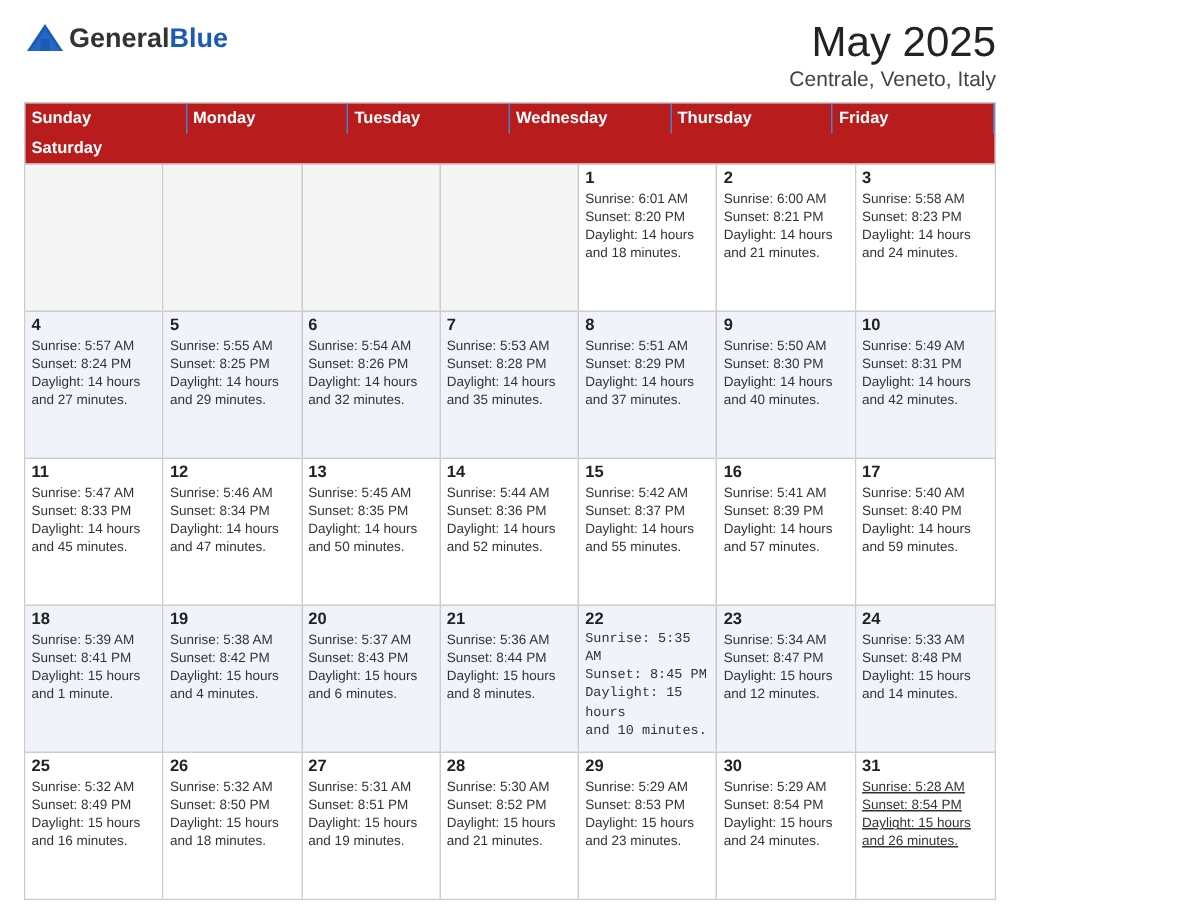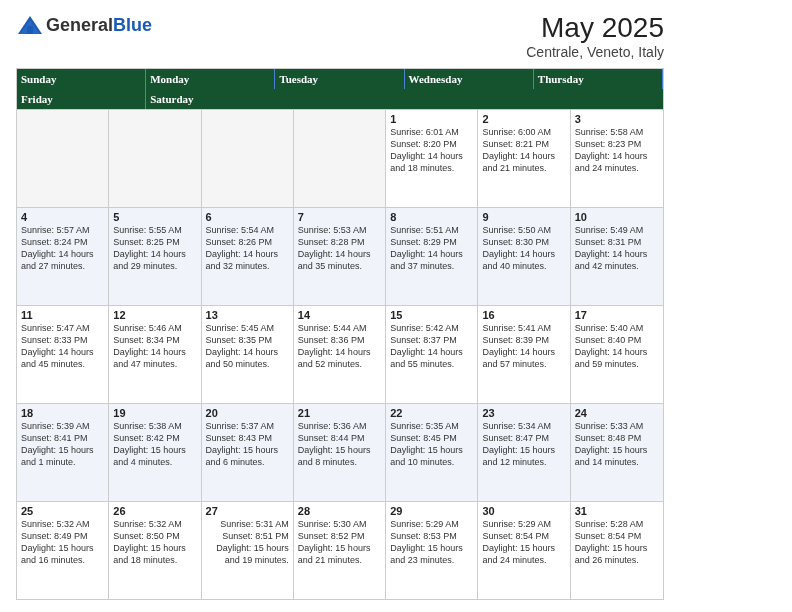--- a/index.html
+++ b/index.html
@@ -52,23 +52,22 @@
       color: #444;
     }
     .calendar {
       flex: 1;
       display: flex;
       flex-direction: column;
       border: 1px solid #ccc;
     }
     .cal-header {
       display: grid;
-      grid-template-columns: repeat(5, 1fr);
-      background: #14532d;
-      font-family: Liberation Serif, serif;
+      grid-template-columns: repeat(6, 1fr);
+      background: #b91c1c;
     }
     .cal-header-cell {
       color: #fff;
       font-size: 11px;
       font-weight: bold;
       padding: 4px 4px;
       text-align: left;
       border-right: 1px solid #4a7fd4;
     }
     .cal-header-cell:last-child { border-right: none; }
@@ -309,21 +308,21 @@
           </div>
           <div class="cal-cell alt-bg">
             <span class="day-num">21</span>
             <div class="cell-text" style="white-space: pre-line;">Sunrise: 5:36 AM
 Sunset: 8:44 PM
 Daylight: 15 hours
 and 8 minutes.</div>
           </div>
           <div class="cal-cell alt-bg">
             <span class="day-num">22</span>
-            <div class="cell-text" style="white-space: pre-line;">Sunrise: 5:35 AM
+            <div class="cell-text" style="white-space: pre-line; font-family: Liberation Mono, monospace;">Sunrise: 5:35 AM
 Sunset: 8:45 PM
 Daylight: 15 hours
 and 10 minutes.</div>
           </div>
           <div class="cal-cell alt-bg">
             <span class="day-num">23</span>
             <div class="cell-text" style="white-space: pre-line;">Sunrise: 5:34 AM
 Sunset: 8:47 PM
 Daylight: 15 hours
 and 12 minutes.</div>
@@ -346,21 +345,21 @@
           </div>
           <div class="cal-cell">
             <span class="day-num">26</span>
             <div class="cell-text" style="white-space: pre-line;">Sunrise: 5:32 AM
 Sunset: 8:50 PM
 Daylight: 15 hours
 and 18 minutes.</div>
           </div>
           <div class="cal-cell">
             <span class="day-num">27</span>
-            <div class="cell-text" style="white-space: pre-line; text-align: right;">Sunrise: 5:31 AM
+            <div class="cell-text" style="white-space: pre-line;">Sunrise: 5:31 AM
 Sunset: 8:51 PM
 Daylight: 15 hours
 and 19 minutes.</div>
           </div>
           <div class="cal-cell">
             <span class="day-num">28</span>
             <div class="cell-text" style="white-space: pre-line;">Sunrise: 5:30 AM
 Sunset: 8:52 PM
 Daylight: 15 hours
 and 21 minutes.</div>
@@ -374,21 +373,21 @@
           </div>
           <div class="cal-cell">
             <span class="day-num">30</span>
             <div class="cell-text" style="white-space: pre-line;">Sunrise: 5:29 AM
 Sunset: 8:54 PM
 Daylight: 15 hours
 and 24 minutes.</div>
           </div>
           <div class="cal-cell">
             <span class="day-num">31</span>
-            <div class="cell-text" style="white-space: pre-line;">Sunrise: 5:28 AM
+            <div class="cell-text" style="white-space: pre-line; text-decoration: underline;">Sunrise: 5:28 AM
 Sunset: 8:54 PM
 Daylight: 15 hours
 and 26 minutes.</div>
           </div>
         </div>
       </div>
   </div>
 
 </div>
 

